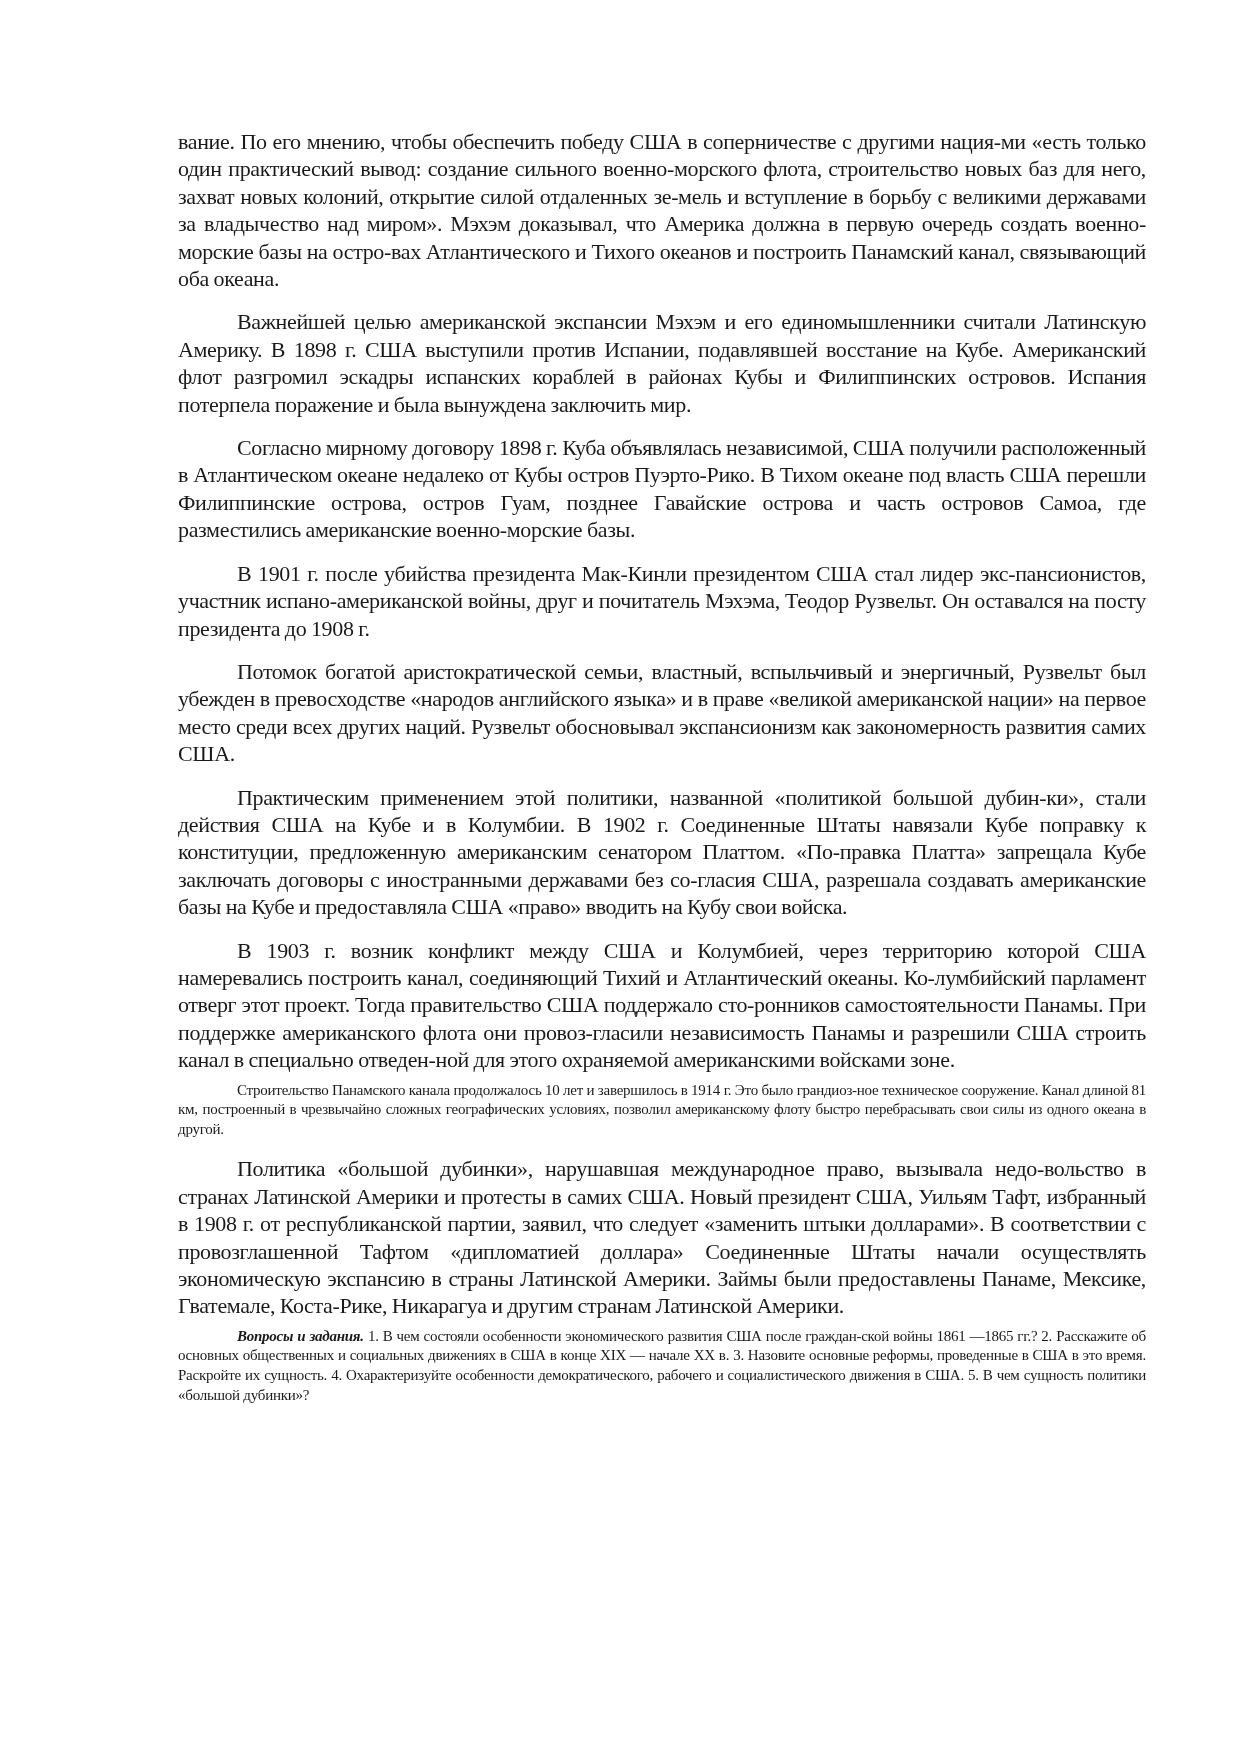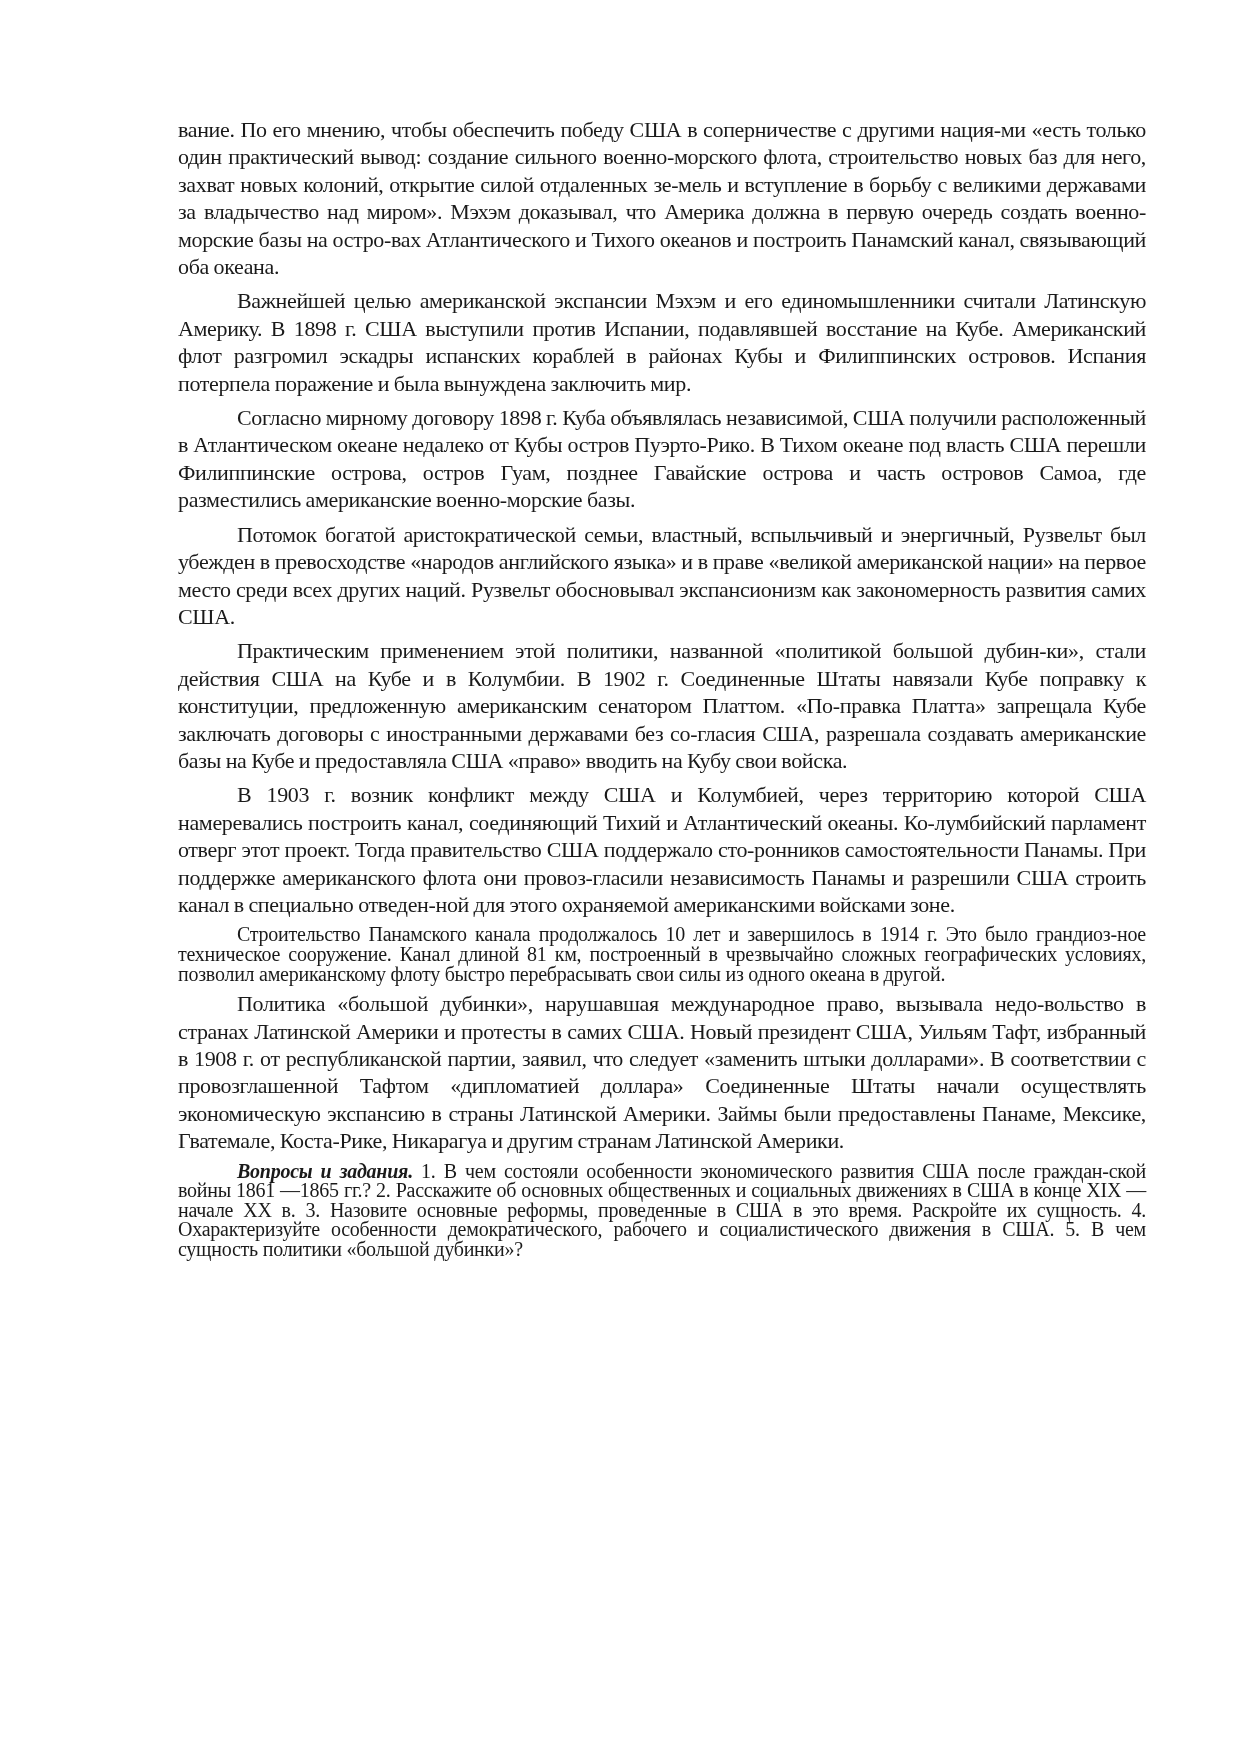--- a/index.html
+++ b/index.html
@@ -17,49 +17,50 @@
   }
   .page {
     position: absolute;
     left: 178px;
     top: 112px;
     width: 968px;
   }
   .p {
     font-size: 22px;
     line-height: 27.4px;
-    margin: 4px 0 7px 0;
+    margin: 16px 0 7px 0;
     text-align: justify;
     text-align-last: left;
     letter-spacing: -0.35px;
     word-spacing: -0.5px;
   }
   .p.indent {
     text-indent: 59px;
   }
   .small {
-    font-size: 20px;
+    font-size: 15px;
     line-height: 19.6px;
     margin: 0 0 6px 0;
     text-indent: 59px;
     text-align: justify;
     text-align-last: left;
     letter-spacing: -0.25px;
   }
   .small b {
     font-weight: bold;
     font-style: italic;
   }
 </style>
 </head>
 <body>
 
 <div class="page">
   <p class="p">вание. По его мнению, чтобы обеспечить победу США в соперничестве с другими нация-ми «есть только один практический вывод: создание сильного военно-морского флота, строительство новых баз для него, захват новых колоний, открытие силой отдаленных зе-мель и вступление в борьбу с великими державами за владычество над миром». Мэхэм доказывал, что Америка должна в первую очередь создать военно-морские базы на остро-вах Атлантического и Тихого океанов и построить Панамский канал, связывающий оба океана.</p>
   <p class="p indent">Важнейшей целью американской экспансии Мэхэм и его единомышленники считали Латинскую Америку. В 1898 г. США выступили против Испании, подавлявшей восстание на Кубе. Американский флот разгромил эскадры испанских кораблей в районах Кубы и Филиппинских островов. Испания потерпела поражение и была вынуждена заключить мир.</p>
   <p class="p indent">Согласно мирному договору 1898 г. Куба объявлялась независимой, США получили расположенный в Атлантическом океане недалеко от Кубы остров Пуэрто-Рико. В Тихом океане под власть США перешли Филиппинские острова, остров Гуам, позднее Гавайские острова и часть островов Самоа, где разместились американские военно-морские базы.</p>
+  <p class="p indent">В 1901 г. после убийства президента Мак-Кинли президентом США стал лидер экс-пансионистов, участник испано-американской войны, друг и почитатель Мэхэма, Теодор Рузвельт. Он оставался на посту президента до 1908 г.</p>
   <p class="p indent">Потомок богатой аристократической семьи, властный, вспыльчивый и энергичный, Рузвельт был убежден в превосходстве «народов английского языка» и в праве «великой американской нации» на первое место среди всех других наций. Рузвельт обосновывал экспансионизм как закономерность развития самих США.</p>
   <p class="p indent">Практическим применением этой политики, названной «политикой большой дубин-ки», стали действия США на Кубе и в Колумбии. В 1902 г. Соединенные Штаты навязали Кубе поправку к конституции, предложенную американским сенатором Платтом. «По-правка Платта» запрещала Кубе заключать договоры с иностранными державами без со-гласия США, разрешала создавать американские базы на Кубе и предоставляла США «право» вводить на Кубу свои войска.</p>
   <p class="p indent">В 1903 г. возник конфликт между США и Колумбией, через территорию которой США намеревались построить канал, соединяющий Тихий и Атлантический океаны. Ко-лумбийский парламент отверг этот проект. Тогда правительство США поддержало сто-ронников самостоятельности Панамы. При поддержке американского флота они провоз-гласили независимость Панамы и разрешили США строить канал в специально отведен-ной для этого охраняемой американскими войсками зоне.</p>
   <p class="small">Строительство Панамского канала продолжалось 10 лет и завершилось в 1914 г. Это было грандиоз-ное техническое сооружение. Канал длиной 81 км, построенный в чрезвычайно сложных географических условиях, позволил американскому флоту быстро перебрасывать свои силы из одного океана в другой.</p>
   <p class="p indent">Политика «большой дубинки», нарушавшая международное право, вызывала недо-вольство в странах Латинской Америки и протесты в самих США. Новый президент США, Уильям Тафт, избранный в 1908 г. от республиканской партии, заявил, что следует «заменить штыки долларами». В соответствии с провозглашенной Тафтом «дипломатией доллара» Соединенные Штаты начали осуществлять экономическую экспансию в страны Латинской Америки. Займы были предоставлены Панаме, Мексике, Гватемале, Коста-Рике, Никарагуа и другим странам Латинской Америки.</p>
   <p class="small"><b>Вопросы и задания.</b><span> 1. В чем состояли особенности экономического развития США после граждан-ской войны 1861 —1865 гг.? 2. Расскажите об основных общественных и социальных движениях в США в конце XIX — начале XX в. 3. Назовите основные реформы, проведенные в США в это время. Раскройте их сущность. 4. Охарактеризуйте особенности демократического, рабочего и социалистического движения в США. 5. В чем сущность политики «большой дубинки»?</span></p>
 </div>
 
 </body></html>

